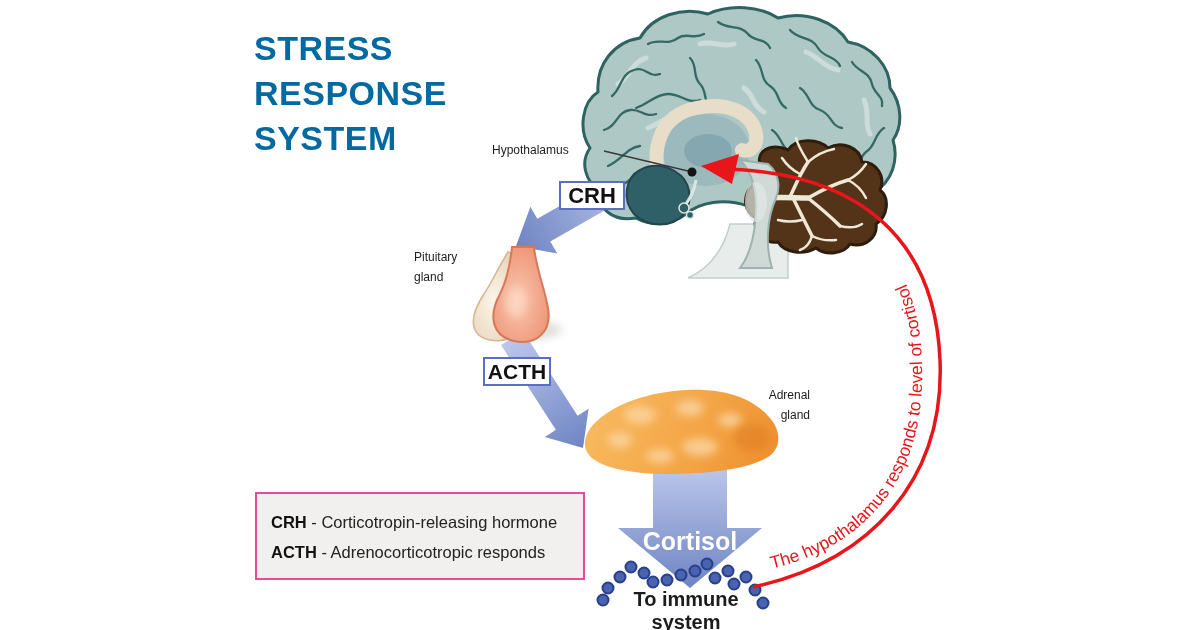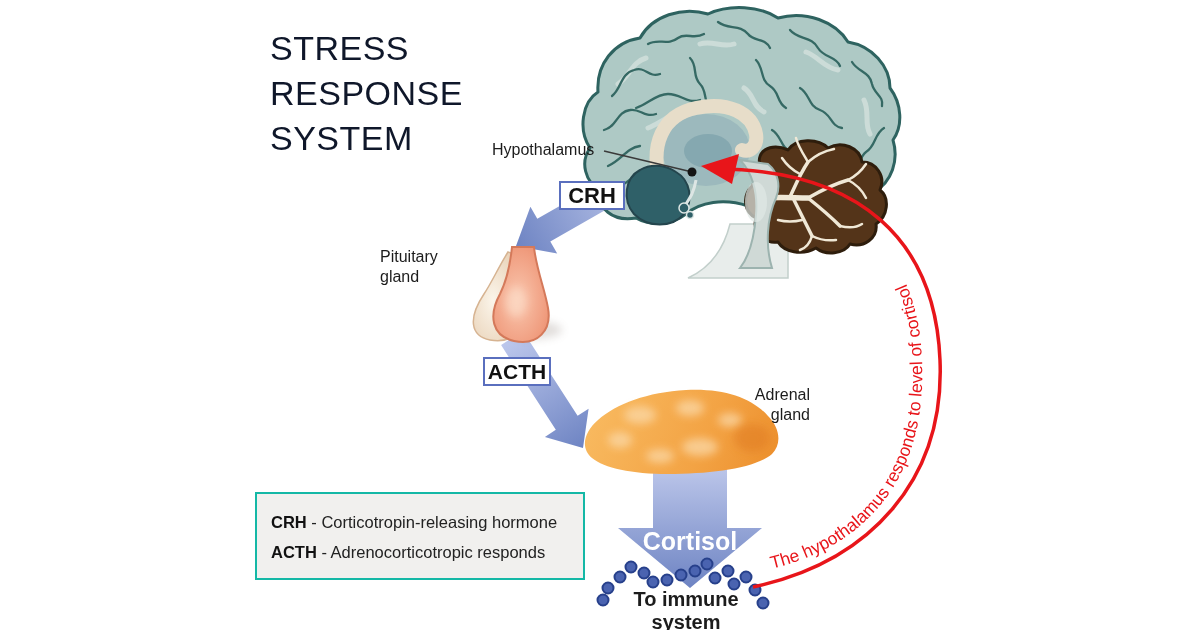--- a/index.html
+++ b/index.html
@@ -3,36 +3,36 @@
 <meta charset="utf-8">
 <style>
   html,body{margin:0;padding:0;background:#fff;}
   .canvas{
     position:relative;width:1200px;height:630px;background:#ffffff;
     overflow:hidden;font-family:"Liberation Sans",sans-serif;color:#1c1c1c;
   }
   .canvas svg{position:absolute;left:0;top:0;}
   .overlay{position:absolute;}
   .title{
-    left:270px;top:26px;font-size:34px;font-weight:normal;line-height:45px;
-    letter-spacing:.5px;color:#0f172a;white-space:pre-line;
-  }
-  .small-label{font-size:16px;line-height:20px;color:#1c1c1c;white-space:pre-line;}
+    left:254px;top:26px;font-size:34px;font-weight:bold;line-height:45px;
+    letter-spacing:.5px;color:#0369a1;white-space:pre-line;
+  }
+  .small-label{font-size:12px;line-height:20px;color:#1c1c1c;white-space:pre-line;}
   .lbl-hypothalamus{left:492px;top:140px;}
-  .lbl-pituitary{left:380px;top:247px;}
+  .lbl-pituitary{left:414px;top:247px;}
   .lbl-adrenal{right:390px;top:385px;text-align:right;margin-left:28px;}
   .hormone-box{
     background:#ffffff;border:2px solid #5a6fbe;color:#111;
     font-weight:bold;text-align:center;
   }
   .box-crh{left:559px;top:181px;width:62px;height:25px;font-size:22px;line-height:25px;}
   .box-acth{left:483px;top:357px;width:64px;height:25px;font-size:21px;line-height:25px;}
   .lbl-immune{left:600px;top:588px;width:172px;text-align:center;font-size:20px;font-weight:bold;}
   .legend{
-    left:255px;top:492px;width:298px;background:#f1f0ee;border:2px solid #14b8a6;
+    left:255px;top:492px;width:298px;background:#f1f0ee;border:2px solid #ec4899;
     padding:13px 14px 11px 14px;font-size:16.5px;line-height:30px;color:#222;
   }
   .legend b{color:#111;}
 </style>
 </head>
 <body>
 
 <div class="canvas">
 
   <svg width="1200" height="630" viewBox="0 0 1200 630">

